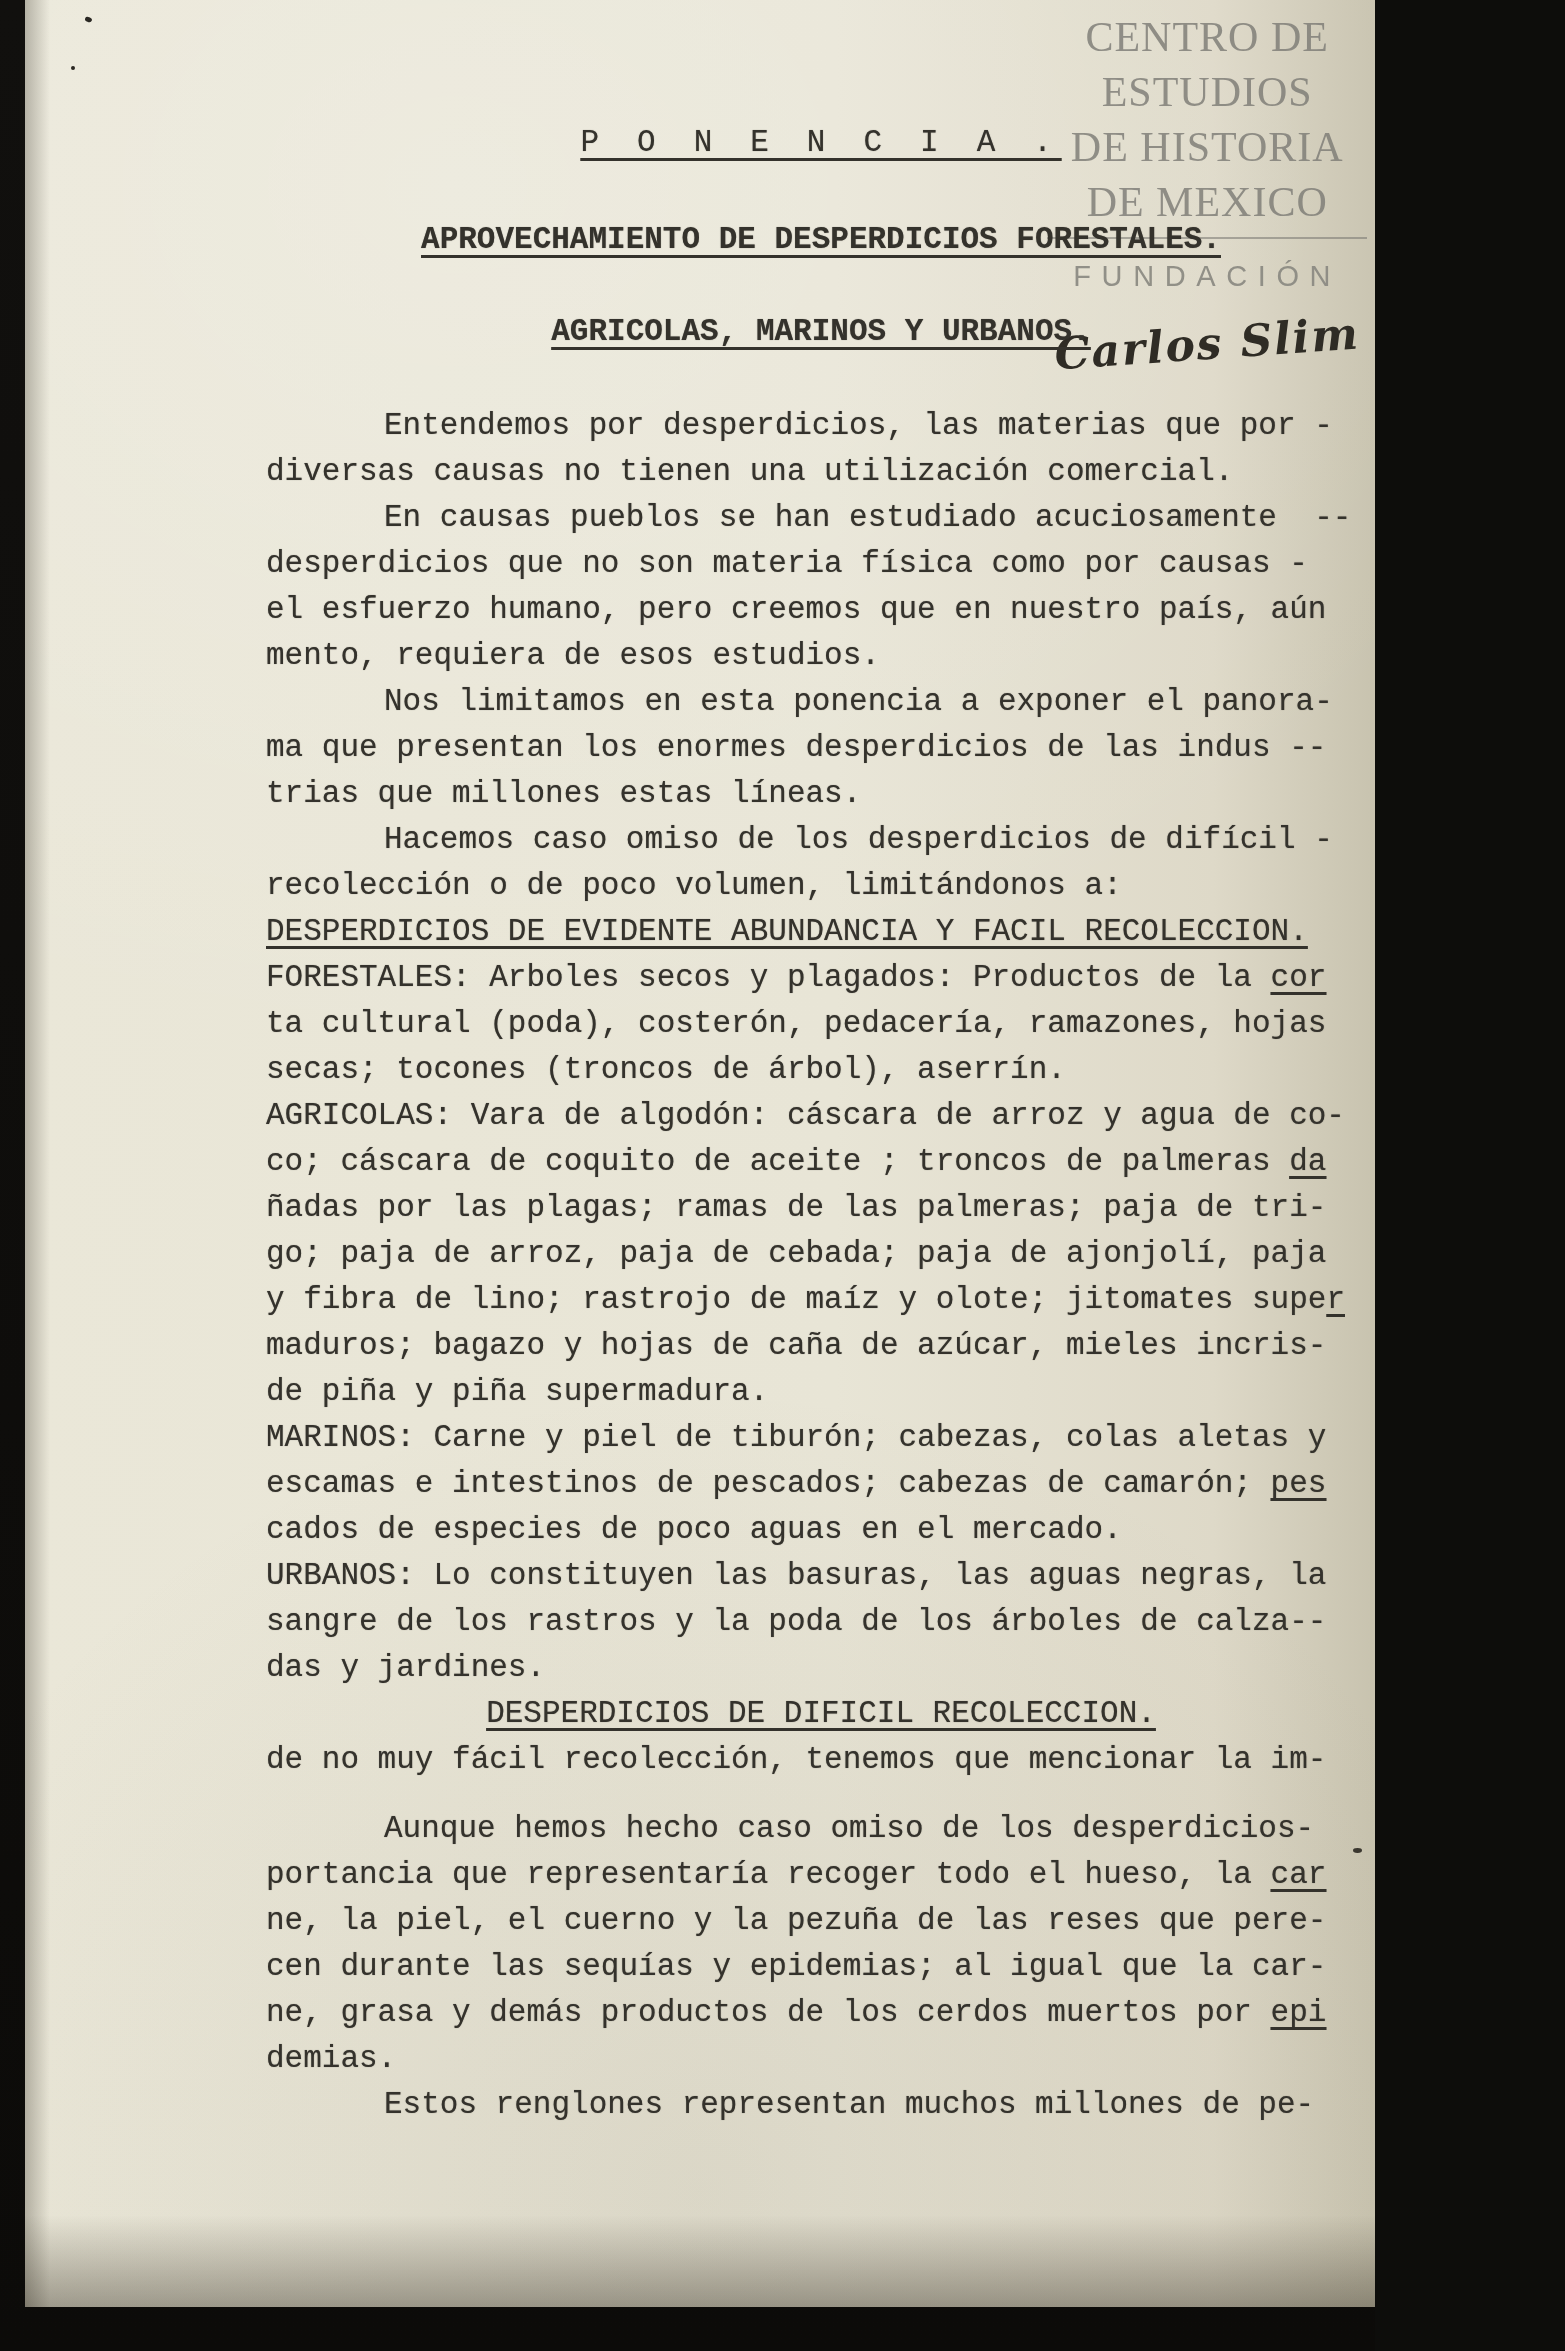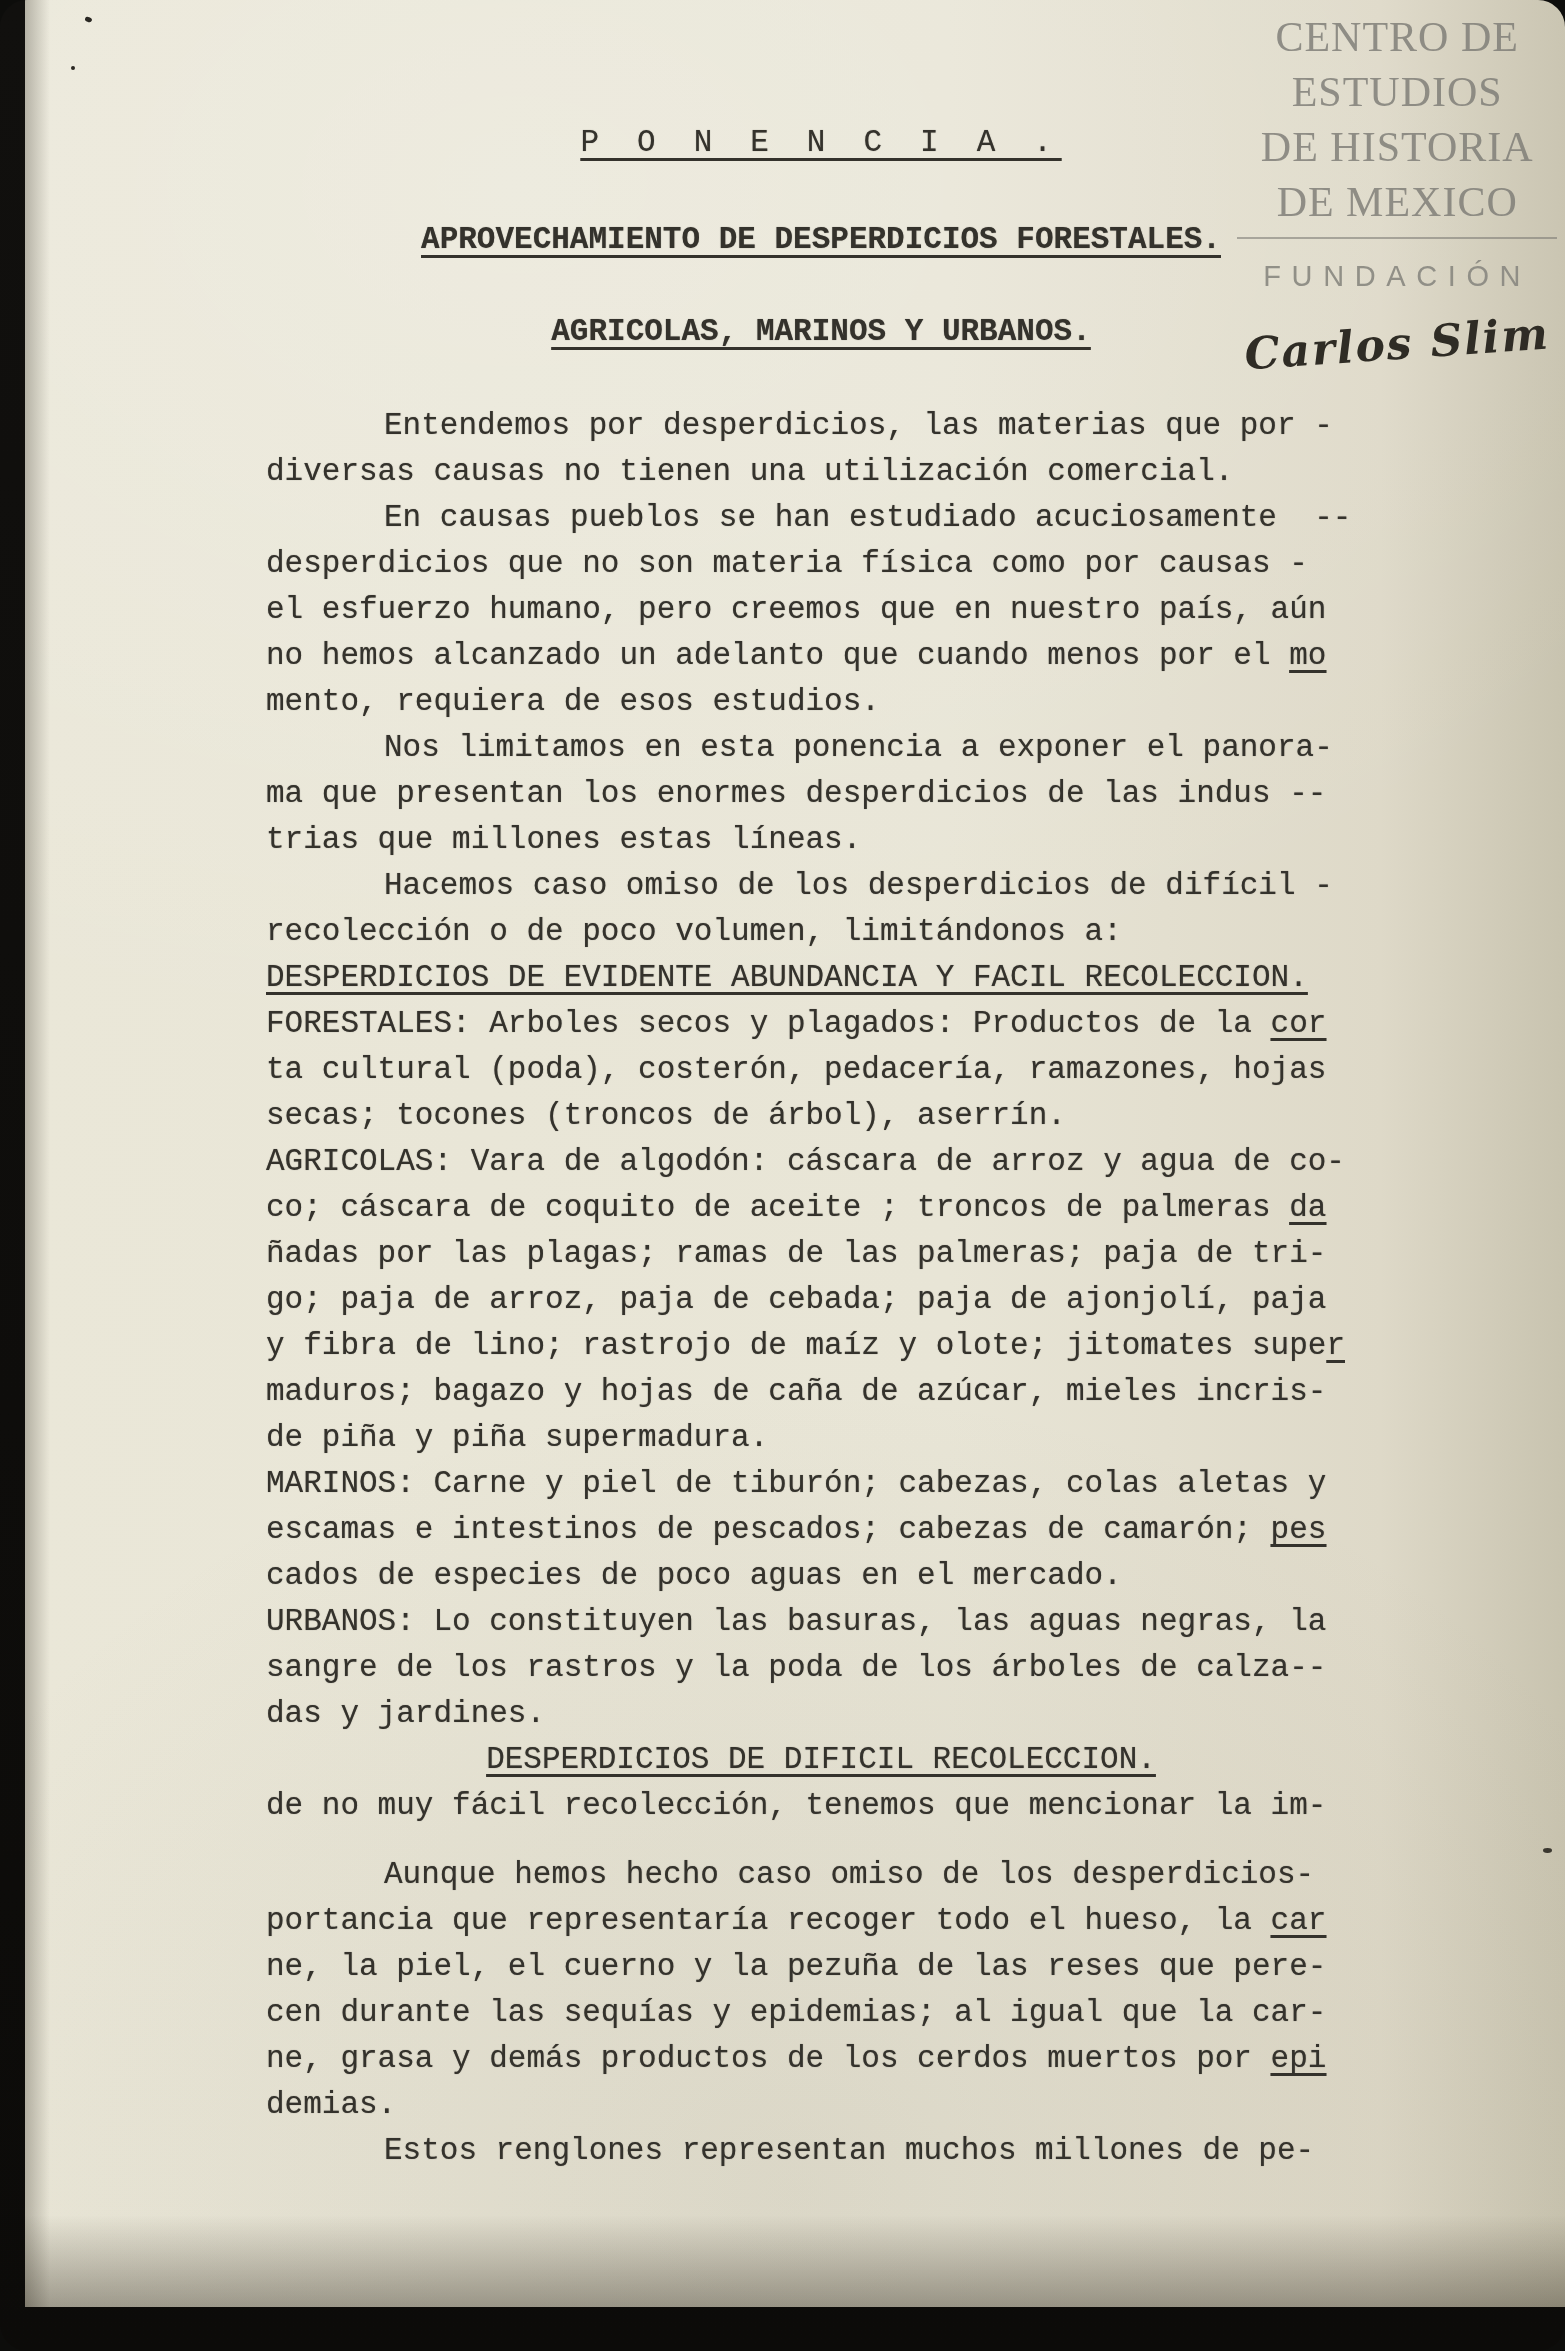--- a/index.html
+++ b/index.html
@@ -1,25 +1,24 @@
 <!DOCTYPE html>
 <html><head>
 <meta charset="utf-8">
 <style>
   html, body { margin: 0; padding: 0; }
   body { background: #0d0d0b; }
 
   .scan {
     position: relative;
-    width: 1565px;
+    width: 1375px;
     height: 2351px;
     background: linear-gradient(180deg, #11100e 0%, #0c0b09 100%);
     overflow: hidden;
     font-family: "Liberation Mono", monospace;
-    border-radius: 27px;
   }
 
   .paper {
     position: absolute;
     left: 25px; top: 0; right: 0; bottom: 44px;
     background:
       radial-gradient(120% 55% at 32% 8%, rgba(255,255,255,0.20), transparent 70%),
       radial-gradient(90% 50% at 50% 95%, rgba(120,110,85,0.12), transparent 70%),
       linear-gradient(90deg, #eae7d8 0%, #e8e5d6 60%, #ded9c8 88%, #c8c3af 100%);
   }
@@ -120,21 +119,20 @@
       <h1 class="title">P O N E N C I A .</h1>
       <h2 class="subtitle">APROVECHAMIENTO DE DESPERDICIOS FORESTALES.</h2>
       <h2 class="subtitle second">AGRICOLAS, MARINOS Y URBANOS.</h2>
 
       <div class="doc-body">
           <div class="line indent"><span class="pre">Entendemos por desperdicios, las materias que por -</span></div>
           <div class="line"><span class="pre">diversas causas no tienen una utilización comercial.</span></div>
           <div class="line indent"><span class="pre">En causas pueblos se han estudiado acuciosamente  --</span></div>
           <div class="line"><span class="pre">desperdicios que no son materia física como por causas -</span></div>
           <div class="line"><span class="pre">el esfuerzo humano, pero creemos que en nuestro país, aún</span></div>
-          <div class="line"><span class="pre">no hemos alcanzado un adelanto que cuando menos por el </span><span class="tail">mo</span></div>
           <div class="line"><span class="pre">mento, requiera de esos estudios.</span></div>
           <div class="line indent"><span class="pre">Nos limitamos en esta ponencia a exponer el panora-</span></div>
           <div class="line"><span class="pre">ma que presentan los enormes desperdicios de las indus --</span></div>
           <div class="line"><span class="pre">trias que millones estas líneas.</span></div>
           <div class="line indent"><span class="pre">Hacemos caso omiso de los desperdicios de difícil -</span></div>
           <div class="line"><span class="pre">recolección o de poco volumen, limitándonos a:</span></div>
           <div class="line heading"><span class="pre">DESPERDICIOS DE EVIDENTE ABUNDANCIA Y FACIL RECOLECCION.</span></div>
           <div class="line"><span class="pre">FORESTALES: Arboles secos y plagados: Productos de la </span><span class="tail">cor</span></div>
           <div class="line"><span class="pre">ta cultural (poda), costerón, pedacería, ramazones, hojas</span></div>
           <div class="line"><span class="pre">secas; tocones (troncos de árbol), aserrín.</span></div>

